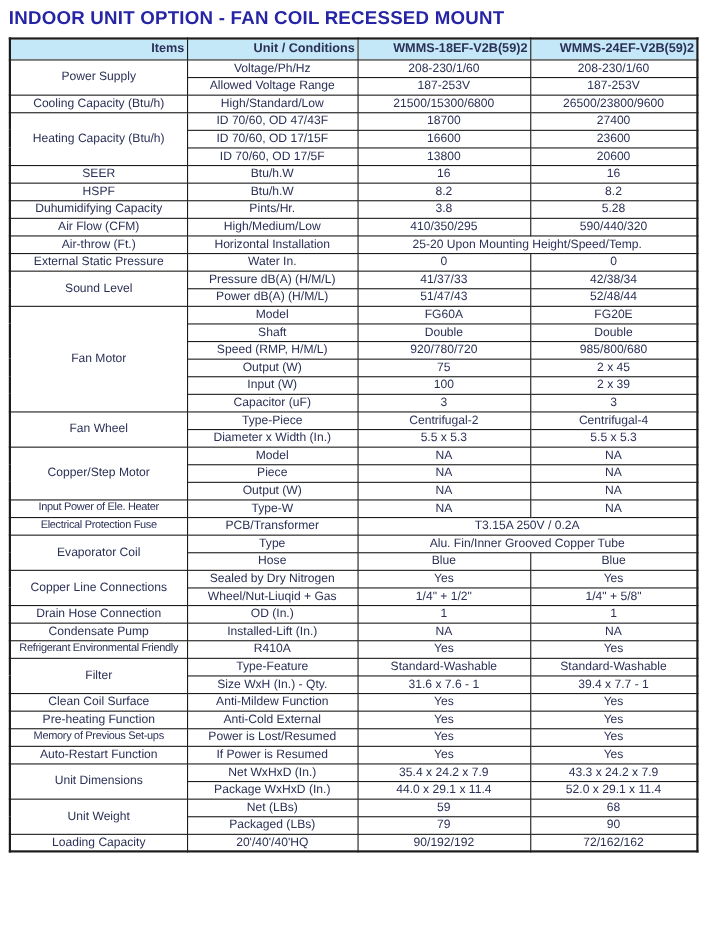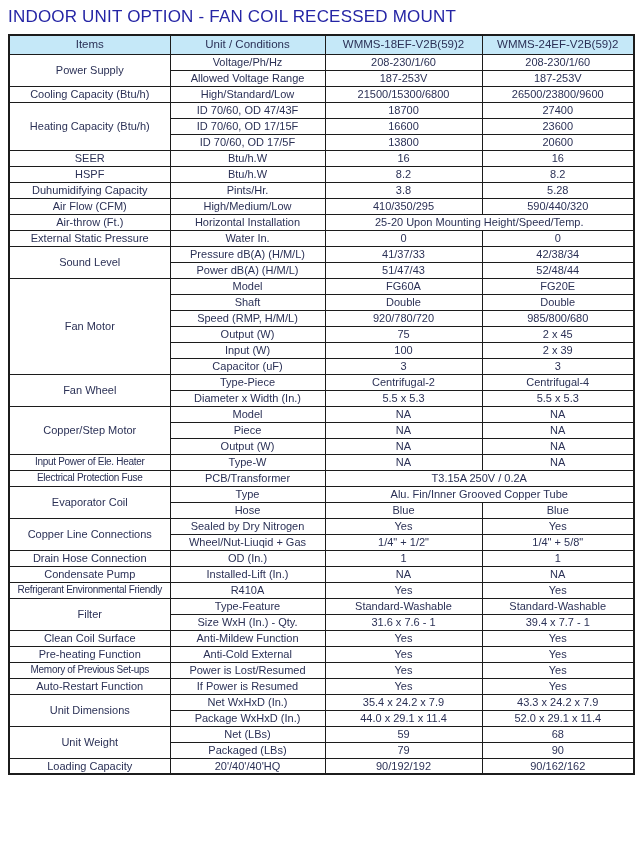--- a/index.html
+++ b/index.html
@@ -12,21 +12,21 @@
   html, body {
     margin: 0; padding: 0;
     width: 641px; height: 842px;
     background: #ffffff;
     font-family: "Liberation Sans", sans-serif;
   }
   .page-title {
     margin: 0;
     padding: 7px 0 7px 8px;
     font-size: 17px;
-    font-weight: normal;
+    font-weight: bold;
     color: var(--title-color);
     letter-spacing: 0.2px;
     white-space: nowrap;
   }
   table.spec-table {
     border-collapse: collapse;
     table-layout: fixed;
     margin-left: 8px;
     width: 625px;
     border: 2px solid var(--border-color);
@@ -38,23 +38,24 @@
     text-align: center;
     vertical-align: middle;
     padding: 1px 2px;
     height: 16px;
     line-height: 1.15;
     white-space: nowrap;
     overflow: hidden;
   }
   .spec-table th {
     background: var(--header-bg);
-    font-weight: normal;
+    font-weight: bold;
     font-size: 11.5px;
     height: 19px;
+    text-align: right;
   }
   .spec-table td.condensed {
     font-size: 10px;
     letter-spacing: -0.3px;
   }
 </style>
 </head>
 <body>
 
 <h1 class="page-title">INDOOR UNIT OPTION - FAN COIL RECESSED MOUNT</h1>
@@ -316,16 +317,16 @@
       </tr>
       <tr>
         <td>Packaged (LBs)</td>
         <td>79</td>
         <td>90</td>
       </tr>
       <tr>
         <td>Loading Capacity</td>
         <td>20'/40'/40'HQ</td>
         <td>90/192/192</td>
-        <td>90/162/162</td>
+        <td>72/162/162</td>
       </tr>
     </tbody>
 </table>
 
 </body></html>

